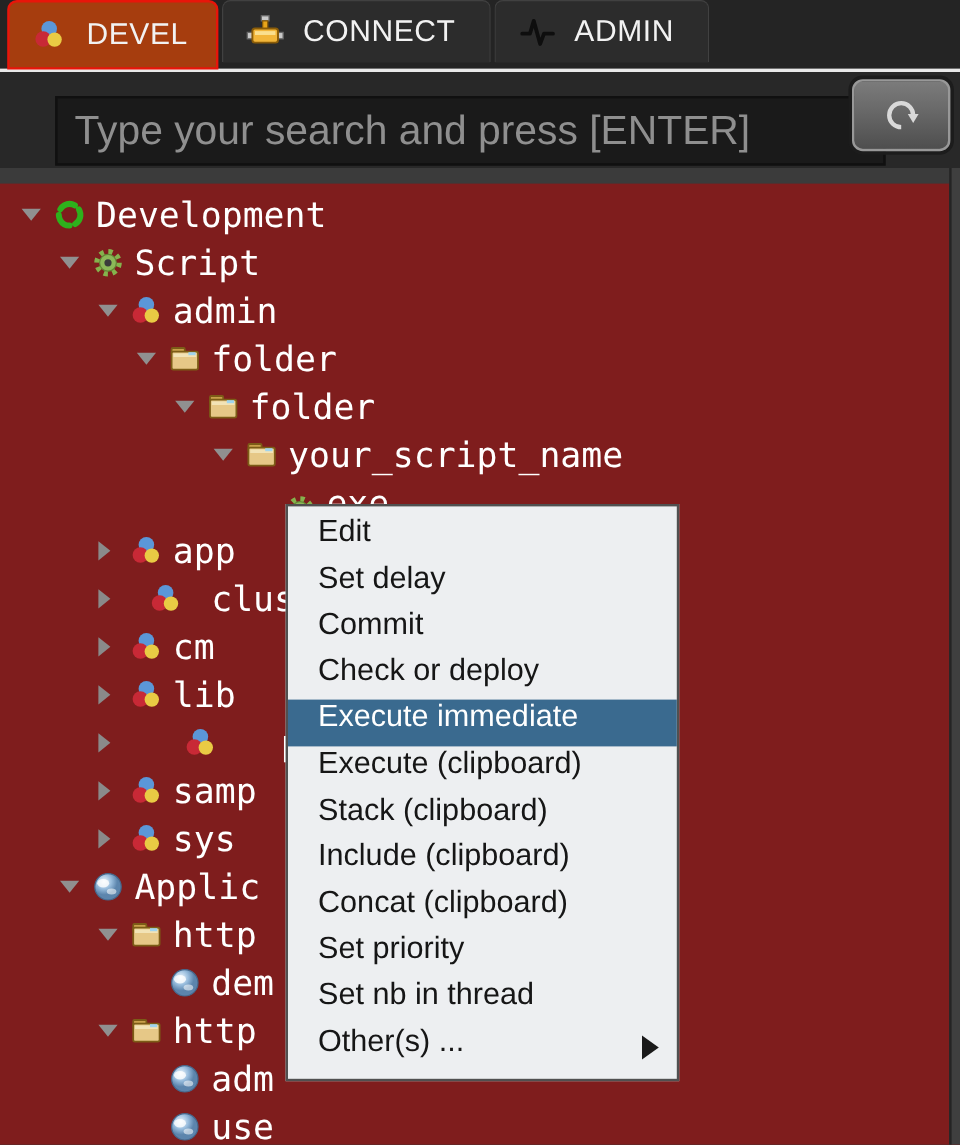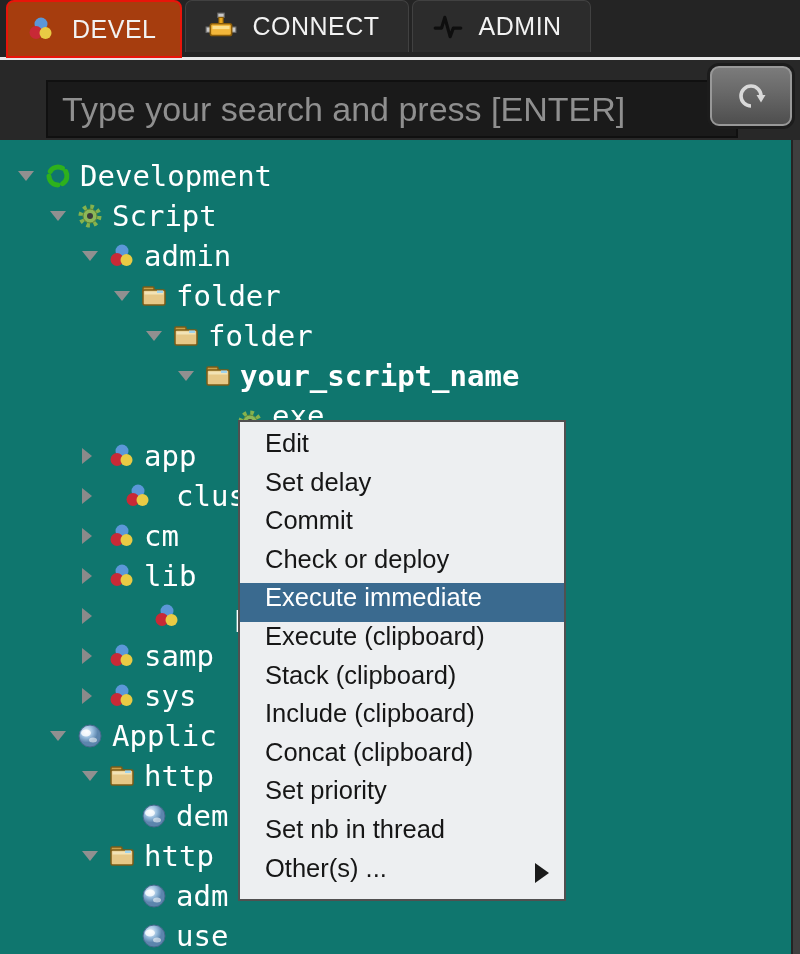--- a/index.html
+++ b/index.html
@@ -47,22 +47,22 @@
   .search-input::placeholder{color:#8f8f8f;opacity:1;}
   .refresh-btn{
     position:absolute;left:710px;top:6px;width:82px;height:60px;
     border-radius:9px;border:2px solid #989898;box-sizing:border-box;
     background:linear-gradient(#7b7b7b,#6a6a6a 40%,#4e4e4e);
     box-shadow:0 0 0 3px #1c1c1c;
     display:flex;align-items:center;justify-content:center;cursor:pointer;
   }
   
   .tree{
-    position:absolute;top:140px;left:0;width:800px;bottom:0;
-    background:#0f766e;overflow:hidden;padding-top:16px;box-sizing:border-box;
+    position:absolute;top:153px;left:0;width:800px;bottom:0;
+    background:#7f1d1d;overflow:hidden;padding-top:6px;box-sizing:border-box;
   }
   .scroll-edge{
     position:absolute;top:140px;right:0;width:7px;bottom:0;
     background:#3f3f3f;border-left:2px solid #242424;z-index:5;
   }
   .trow{
     height:40px;display:flex;align-items:center;
     font-family:"DejaVu Sans Mono",monospace;font-size:29px;color:#ffffff;
     white-space:nowrap;box-sizing:border-box;
   }
@@ -200,21 +200,21 @@
       <span class="ticon">
         <svg viewBox="0 0 28 28" width="28" height="28">
           <rect x="3" y="5" width="11" height="6" rx="1" fill="#c9a04b" stroke="#7c5c17" stroke-width="1.5"></rect>
           <rect x="3" y="8" width="22" height="15" rx="1.5" fill="#e6c887" stroke="#7c5c17" stroke-width="1.5"></rect>
           <rect x="4.5" y="9.5" width="19" height="3" fill="#f2e3b6"></rect>
           <rect x="17" y="8.5" width="6" height="2.5" fill="#9fd4ee"></rect>
         </svg>
       </span>
       <span class="tlabel">folder</span>
     </div>
-    <div class="trow" style="padding-left: 178px; font-weight: bold;">
+    <div class="trow" style="padding-left: 178px;">
       <span class="tri down"></span>
       <span class="ticon">
         <svg viewBox="0 0 28 28" width="28" height="28">
           <rect x="3" y="5" width="11" height="6" rx="1" fill="#c9a04b" stroke="#7c5c17" stroke-width="1.5"></rect>
           <rect x="3" y="8" width="22" height="15" rx="1.5" fill="#e6c887" stroke="#7c5c17" stroke-width="1.5"></rect>
           <rect x="4.5" y="9.5" width="19" height="3" fill="#f2e3b6"></rect>
           <rect x="17" y="8.5" width="6" height="2.5" fill="#9fd4ee"></rect>
         </svg>
       </span>
       <span class="tlabel">your_script_name</span>

